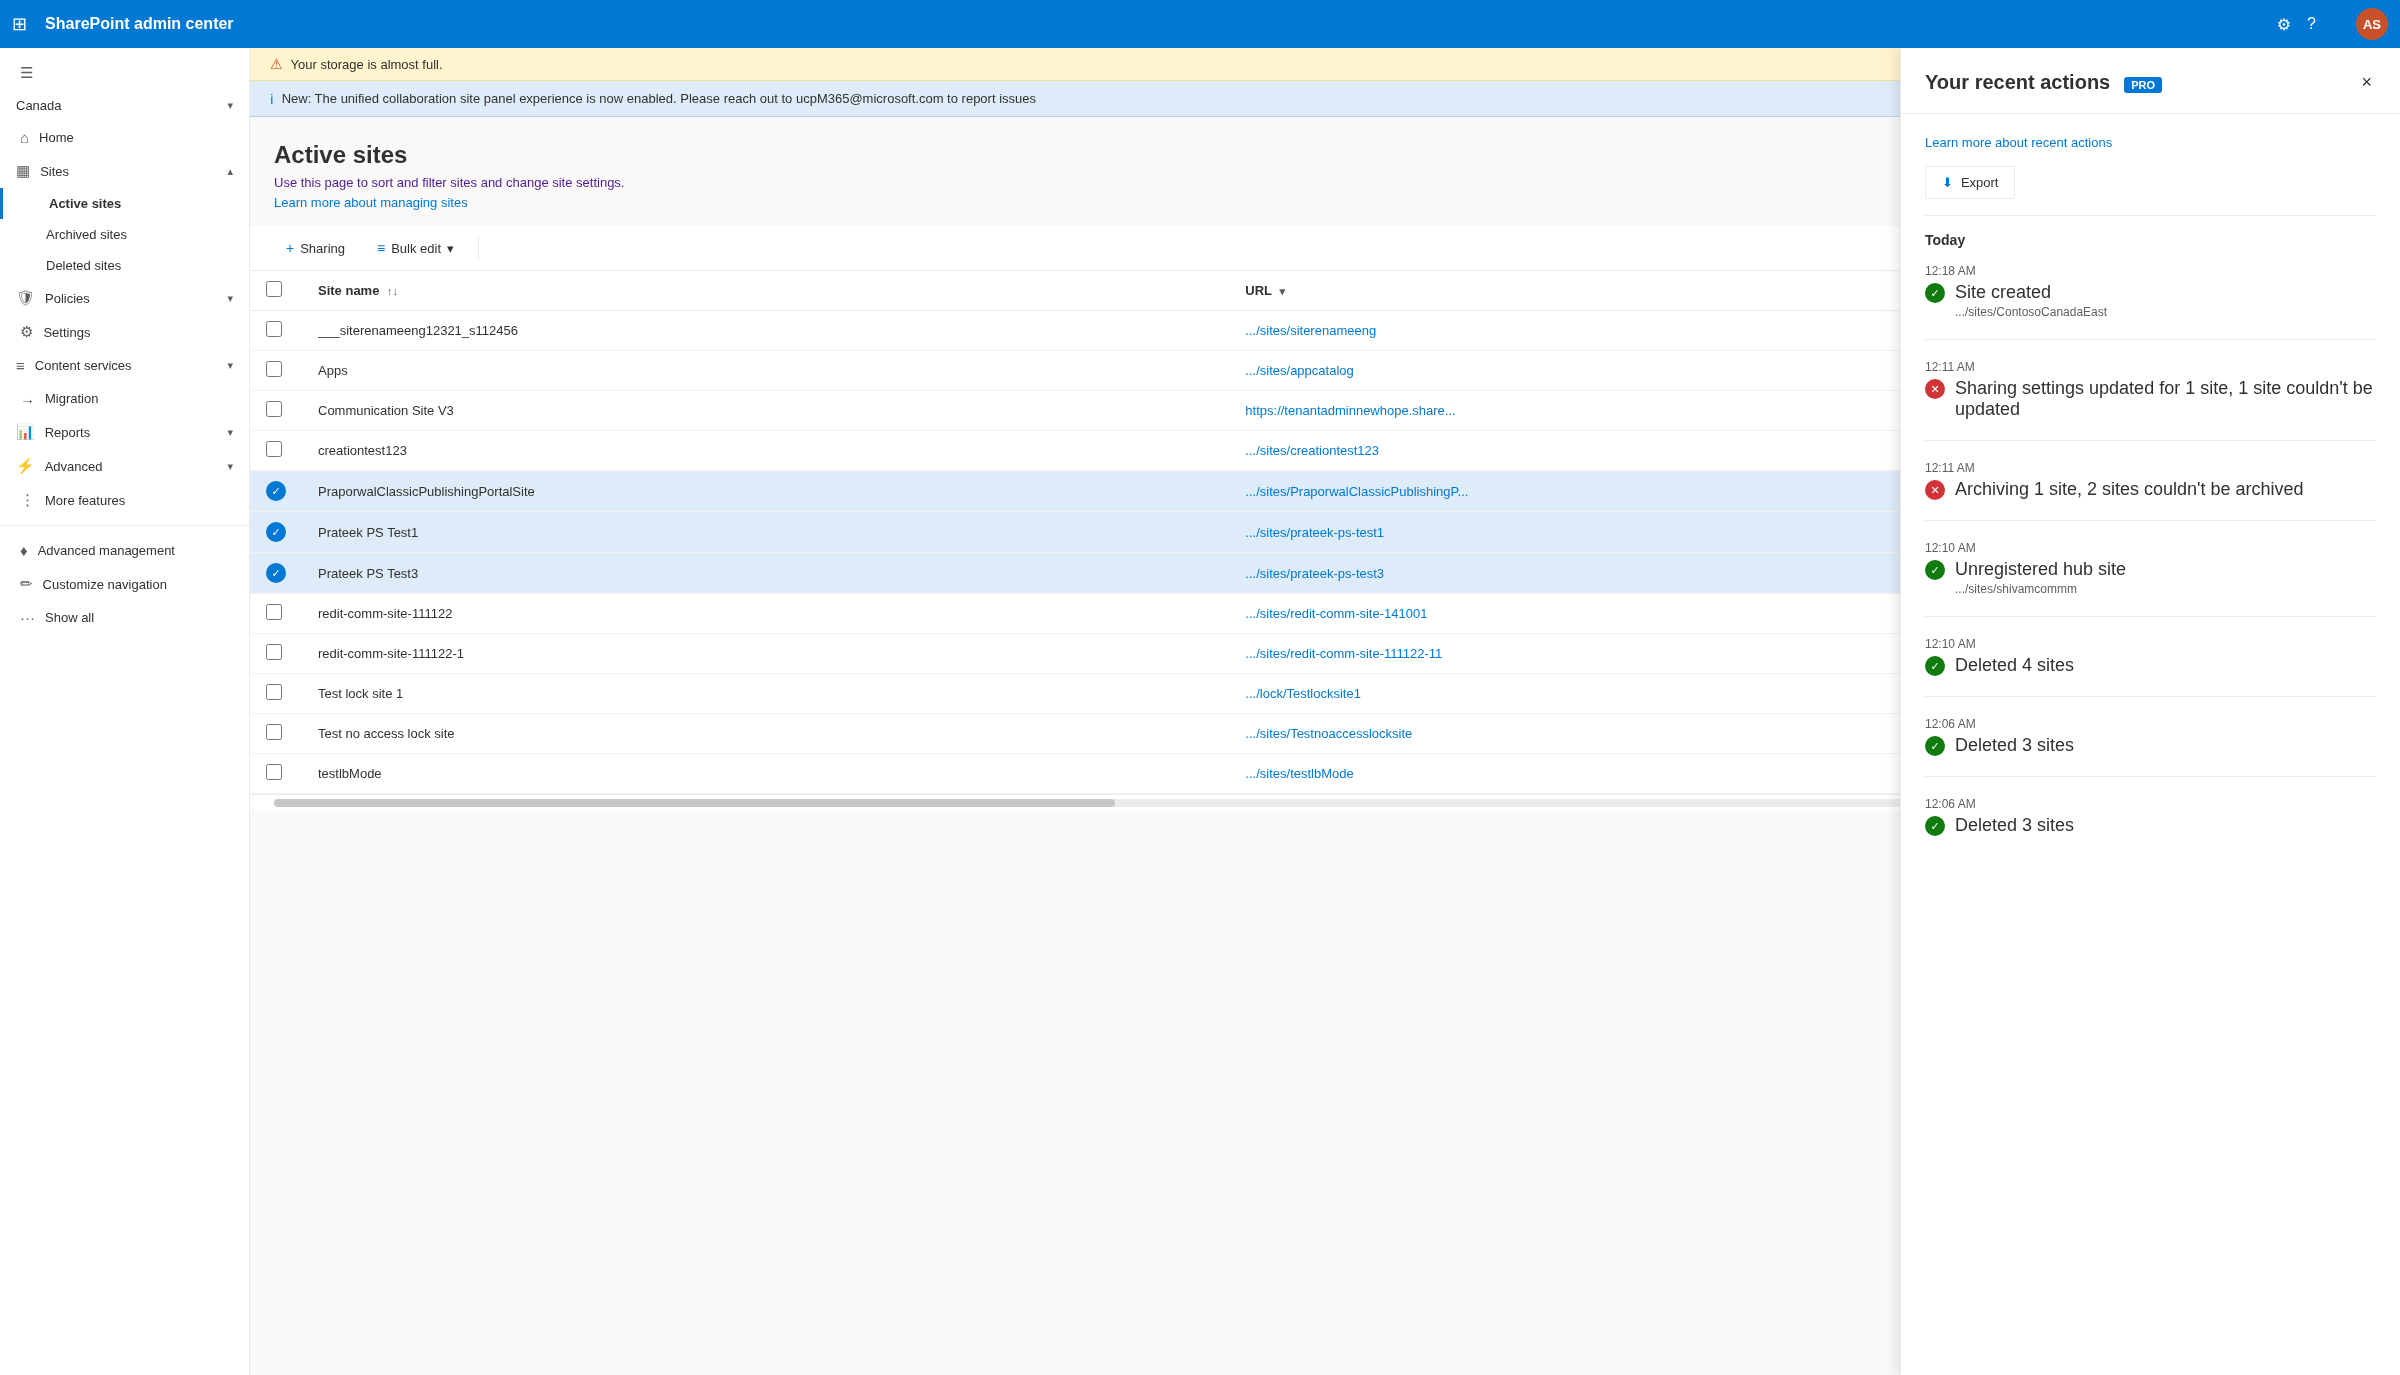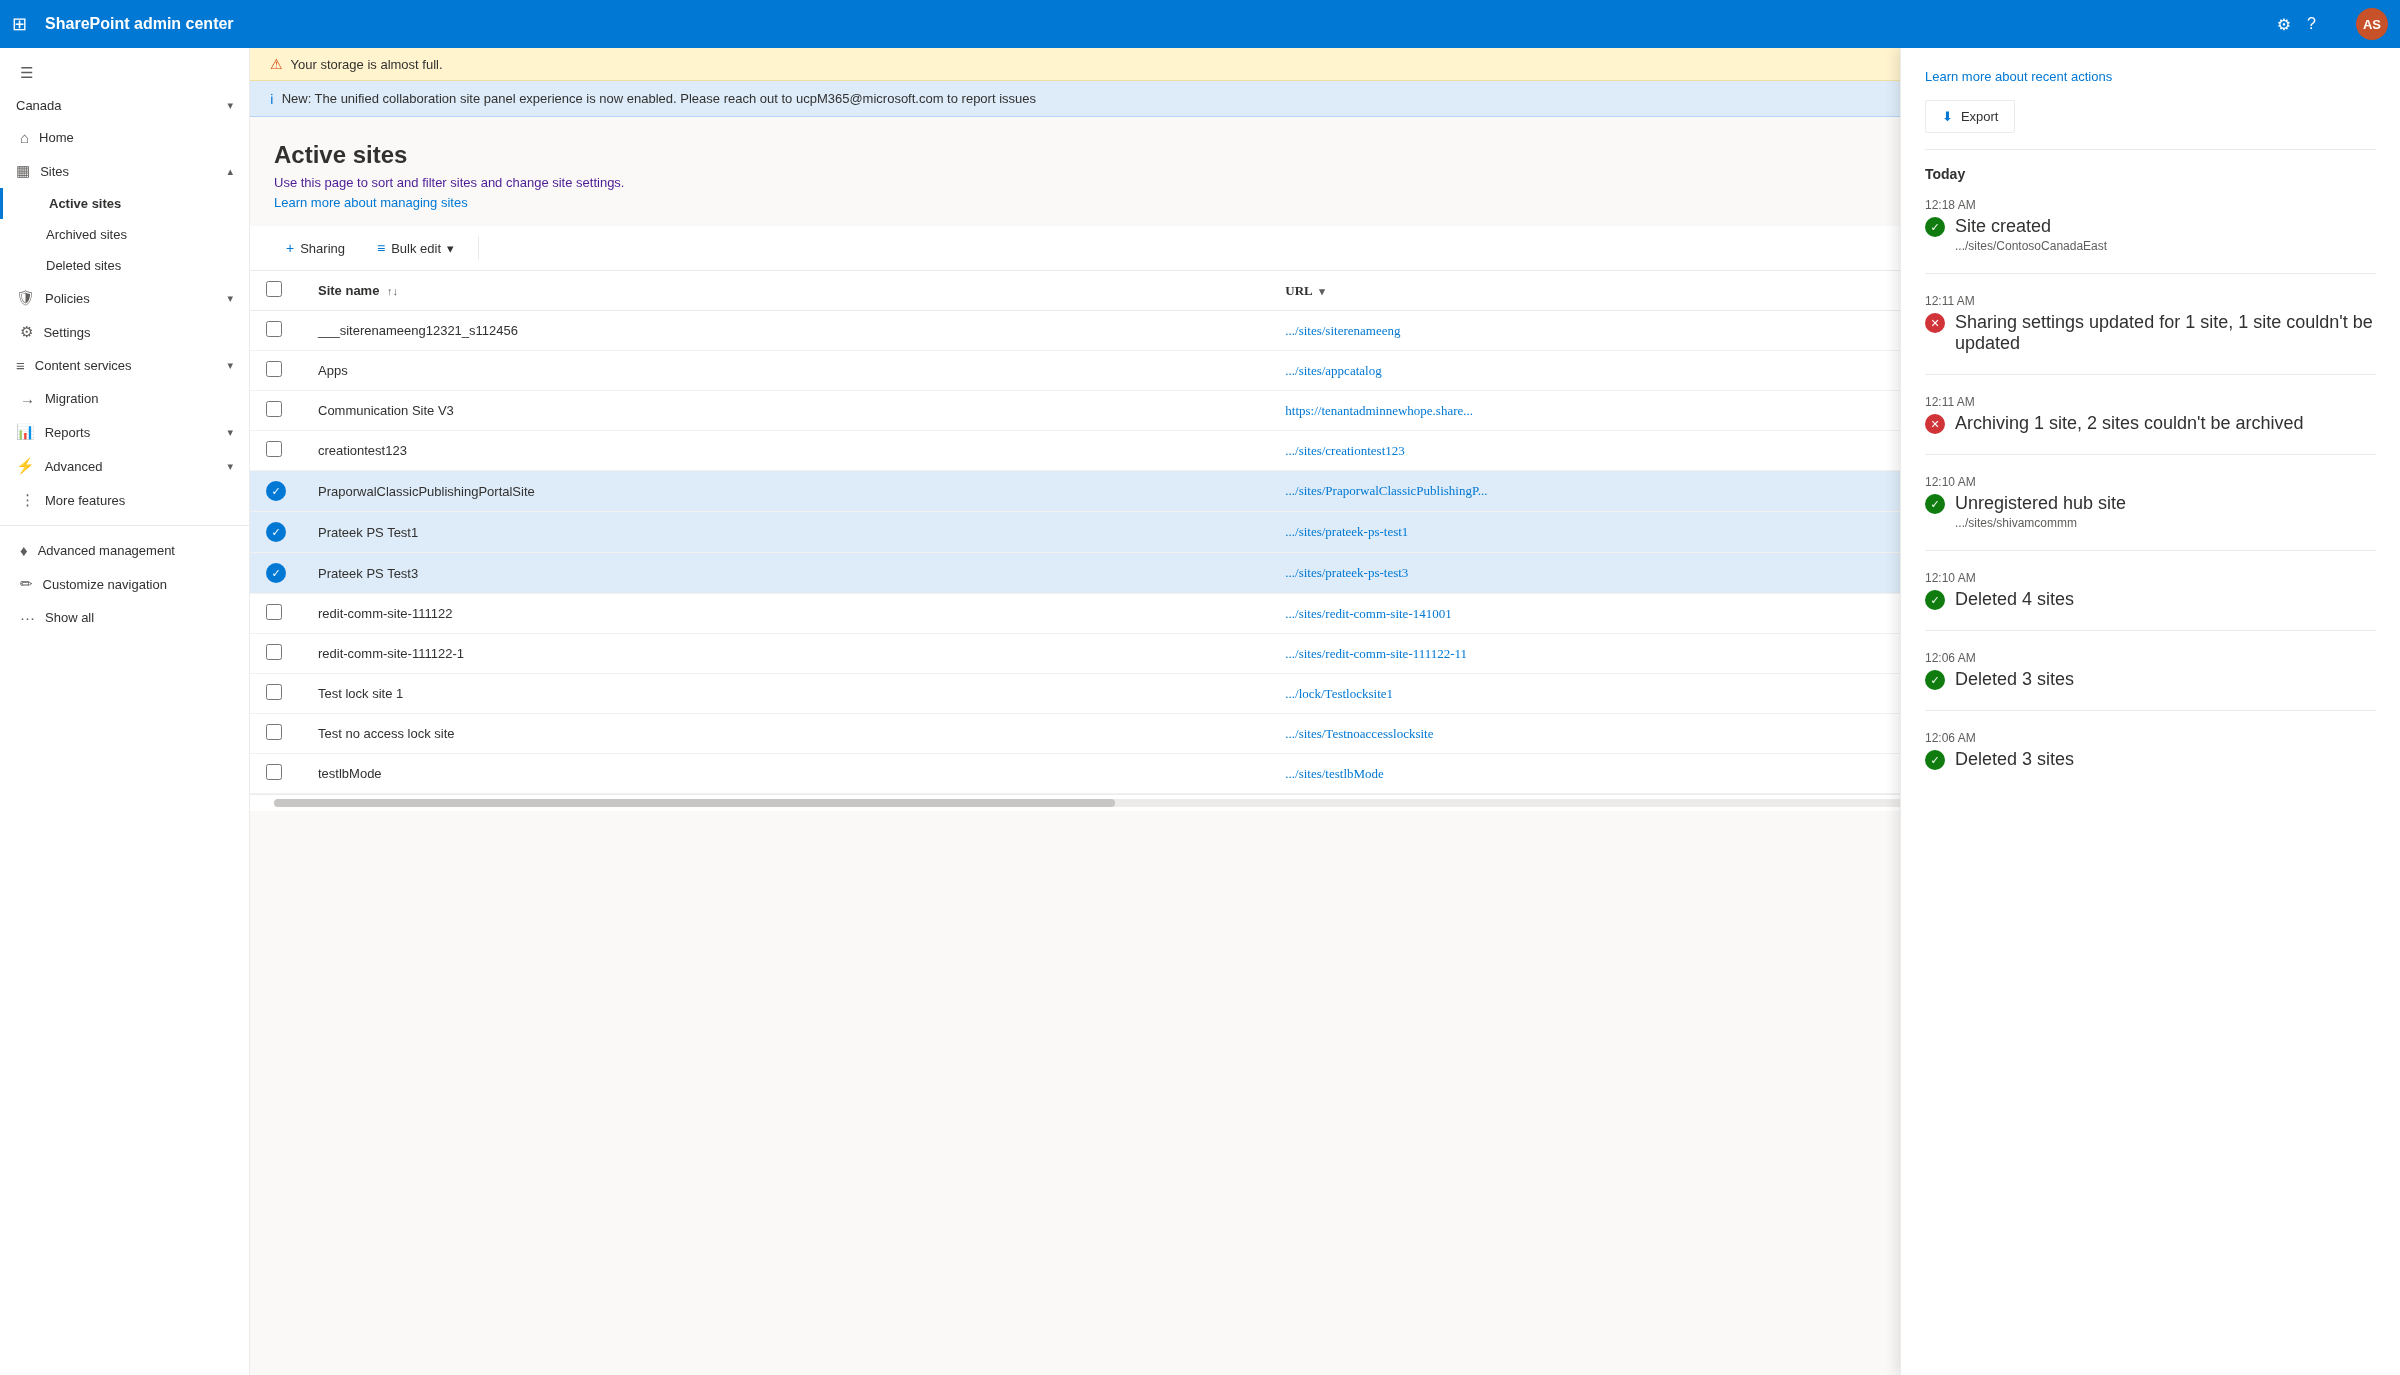--- a/index.html
+++ b/index.html
@@ -191,21 +191,21 @@
     .data-table tr.selected td { background: #deecf9; }
     .row-checkbox { width: 16px; height: 16px; cursor: pointer; }
     .check-circle {
       width: 20px; height: 20px; border-radius: 50%;
       background: #0078d4;
       display: inline-flex; align-items: center; justify-content: center;
       color: white; font-size: 11px;
     }
     .col-check { width: 40px; }
     .col-name { min-width: 220px; }
-    .col-url { min-width: 200px; font-family: Liberation Serif, serif; }
+    .col-url { min-width: 200px; }
     .col-teams { width: 100px; }
     .col-channel { width: 120px; }
     .dash-val { color: #323130; }
 
     
     .scroll-bar-container {
       background: white;
       padding: 4px 24px;
       border-top: 1px solid #edebe9;
     }
@@ -556,20 +556,27 @@
     <div class="scroll-bar-container">
       <div style="height:8px; background:#edebe9; border-radius:4px;">
         <div style="width:40%; height:100%; background:#c8c6c4; border-radius:4px;"></div>
       </div>
     </div>
 
   </main>
 </div>
 
 <aside class="side-panel">
+  <div class="side-panel-header">
+    <div>
+      <span class="side-panel-title">Your recent actions</span>
+      <span class="pro-badge">PRO</span>
+    </div>
+    <button class="close-btn">×</button>
+  </div>
   <div class="side-panel-body">
     <a class="side-panel-link">Learn more about recent actions</a>
 
     <button class="export-btn">
       <span class="export-icon">⬇</span>
       <span>Export</span>
     </button>
 
     <div class="timeline-divider"></div>
 

